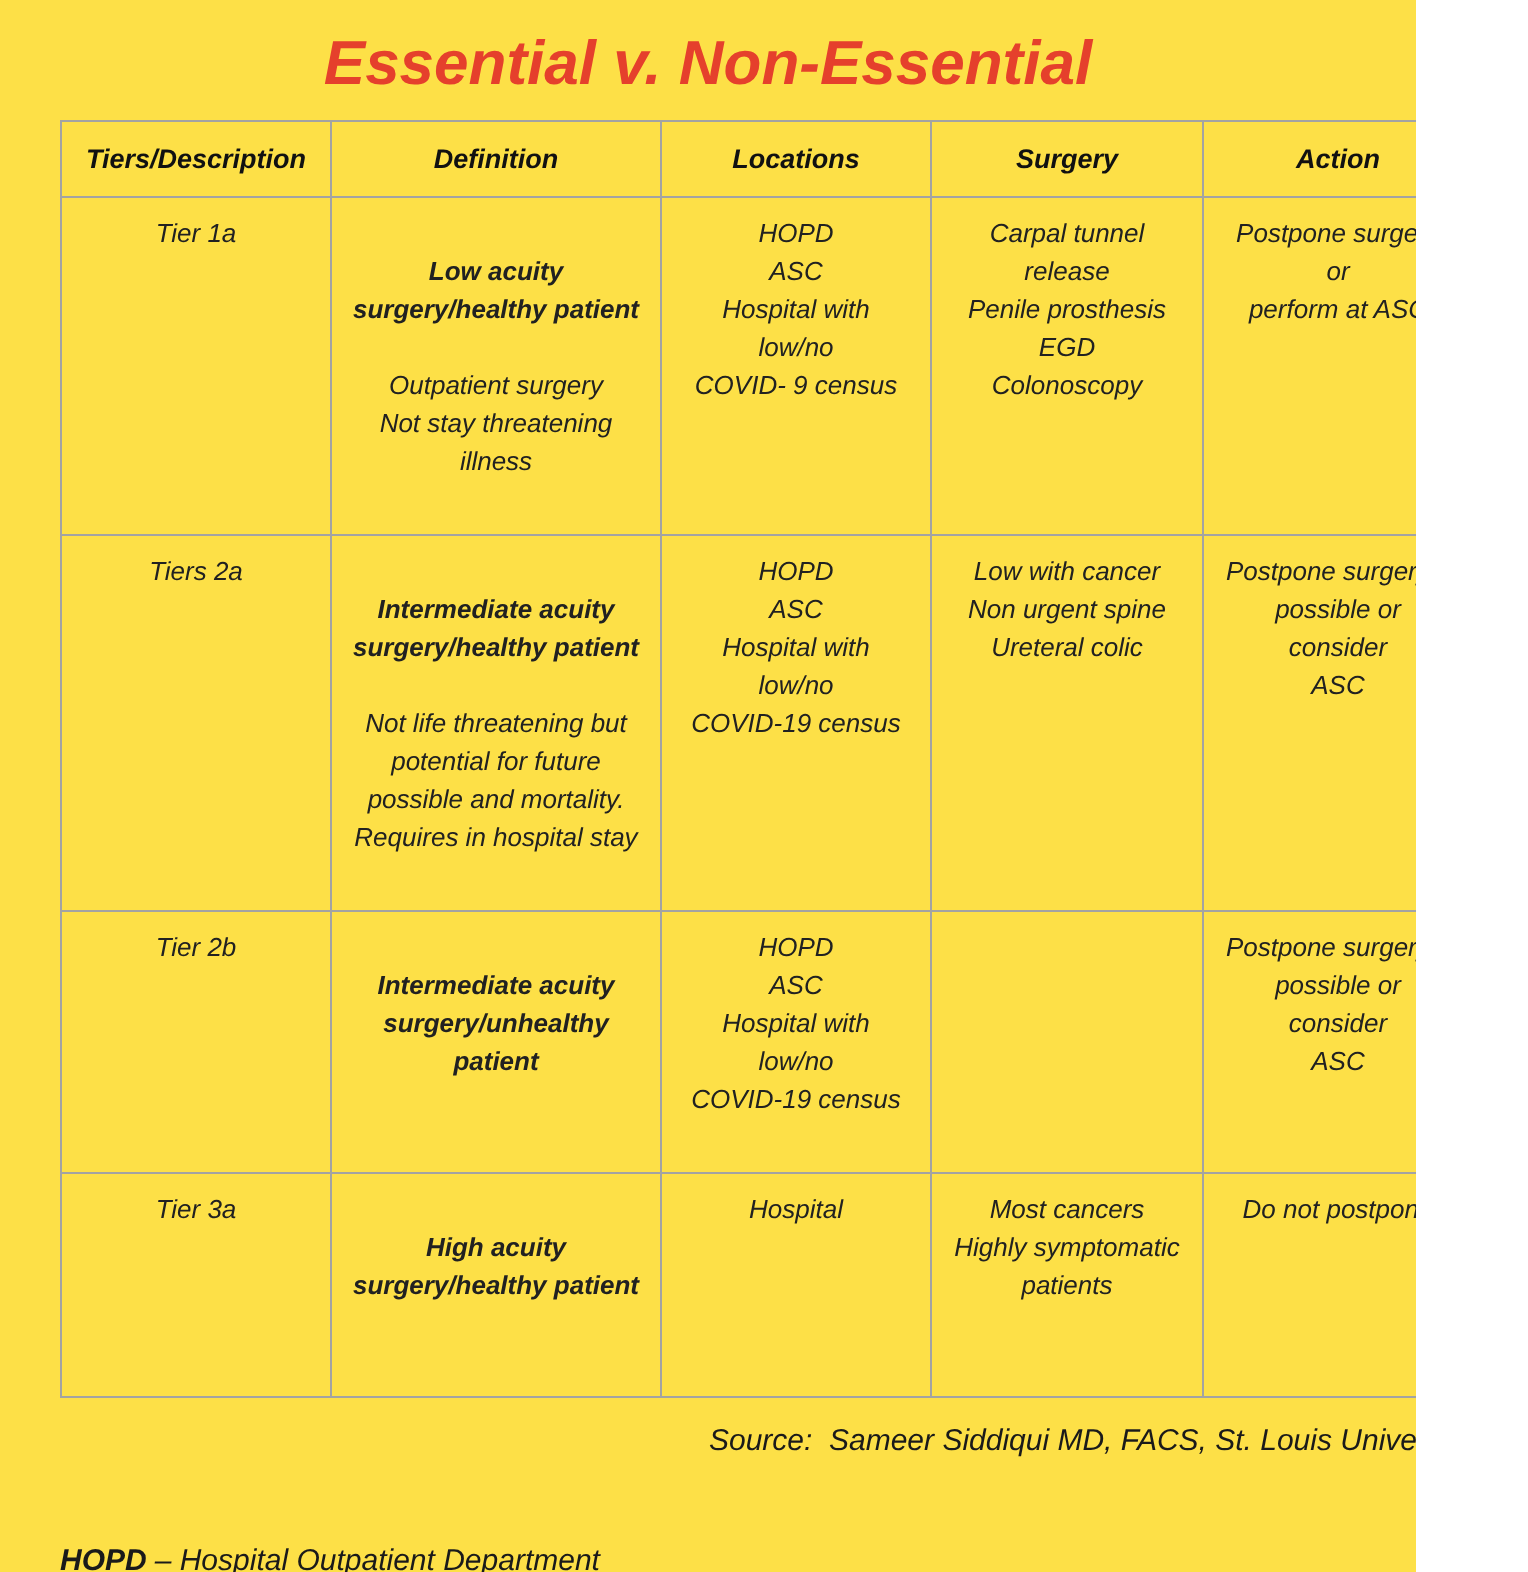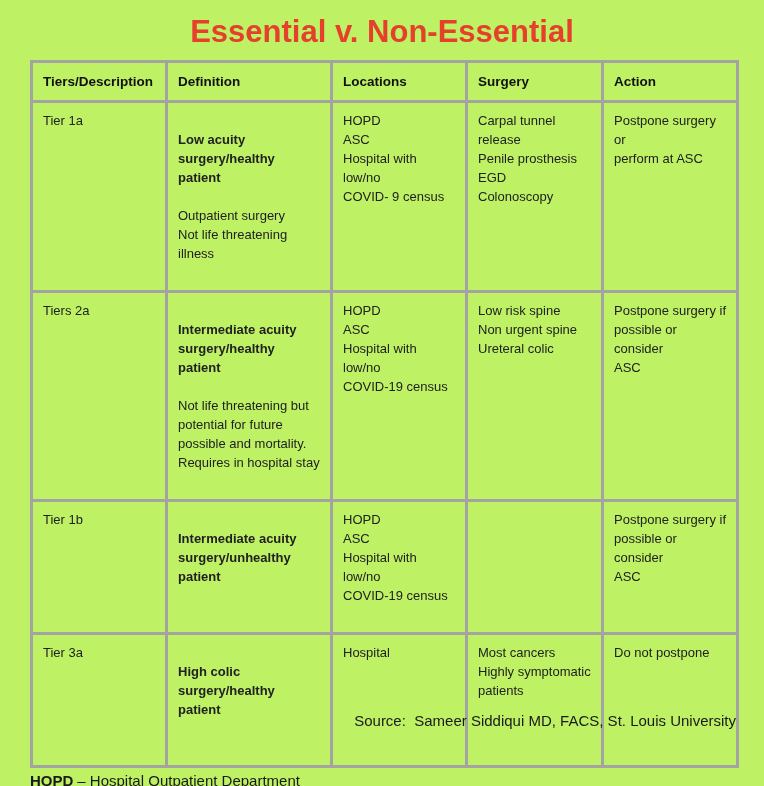--- a/index.html
+++ b/index.html
@@ -4,47 +4,48 @@
 <style>
   html, body {
     margin: 0;
     padding: 0;
     background: #ffffff;
     font-family: "Liberation Sans", sans-serif;
     color: #212121;
   }
   .page {
     position: relative;
-    width: 764px;
+    width: 708px;
     height: 786px;
-    background: #bef264;
+    background: #fde047;
     overflow: hidden;
+    font-style: italic;
   }
   .page-title {
     margin: 14px 0 10px 0;
     text-align: center;
     font-size: 31px;
     line-height: 36px;
     font-weight: bold;
     color: #E5402C;
     letter-spacing: 0px;
   }
   table.tiers {
     position: absolute;
     left: 30px;
     top: 60px;
     width: 706px;
     border-collapse: collapse;
     table-layout: fixed;
   }
   table.tiers th,
   table.tiers td {
-    border: 3px solid #a3a3a3;
+    border: 1px solid #a3a3a3;
     vertical-align: top;
-    text-align: left;
+    text-align: center;
     padding: 8px 10px;
     font-size: 13px;
     line-height: 19px;
     white-space: pre-line;
     overflow: hidden;
     margin-left: 12px;
   }
   table.tiers th {
     font-size: 13.5px;
     font-weight: bold;
@@ -101,21 +102,21 @@
         <th>Action</th>
       </tr>
     </thead>
     <tbody>
       <tr>
         <td>Tier 1a</td>
         <td>
           <div class="def-bold">Low acuity
 surgery/healthy patient</div>
           <div>Outpatient surgery
-Not life threatening illness</div>
+Not stay threatening illness</div>
         </td>
         <td>HOPD
 ASC
 Hospital with low/no
 COVID- 9 census</td>
         <td>Carpal tunnel
 release
 Penile prosthesis
 EGD
 Colonoscopy</td>
@@ -129,48 +130,48 @@
 surgery/healthy patient</div>
           <div>Not life threatening but
 potential for future
 possible and mortality.
 Requires in hospital stay</div>
         </td>
         <td>HOPD
 ASC
 Hospital with low/no
 COVID-19 census</td>
-        <td>Low risk spine
+        <td>Low with cancer
 Non urgent spine
 Ureteral colic</td>
         <td>Postpone surgery if
 possible or consider
 ASC</td>
       </tr>
       <tr>
-        <td>Tier 1b</td>
+        <td>Tier 2b</td>
         <td>
           <div class="def-bold">Intermediate acuity
 surgery/unhealthy
 patient</div>
           <div></div>
         </td>
         <td>HOPD
 ASC
 Hospital with low/no
 COVID-19 census</td>
         <td></td>
         <td>Postpone surgery if
 possible or consider
 ASC</td>
       </tr>
       <tr>
         <td>Tier 3a</td>
         <td>
-          <div class="def-bold">High colic
+          <div class="def-bold">High acuity
 surgery/healthy patient</div>
           <div></div>
         </td>
         <td>Hospital</td>
         <td>Most cancers
 Highly symptomatic
 patients</td>
         <td>Do not postpone</td>
       </tr>
 

